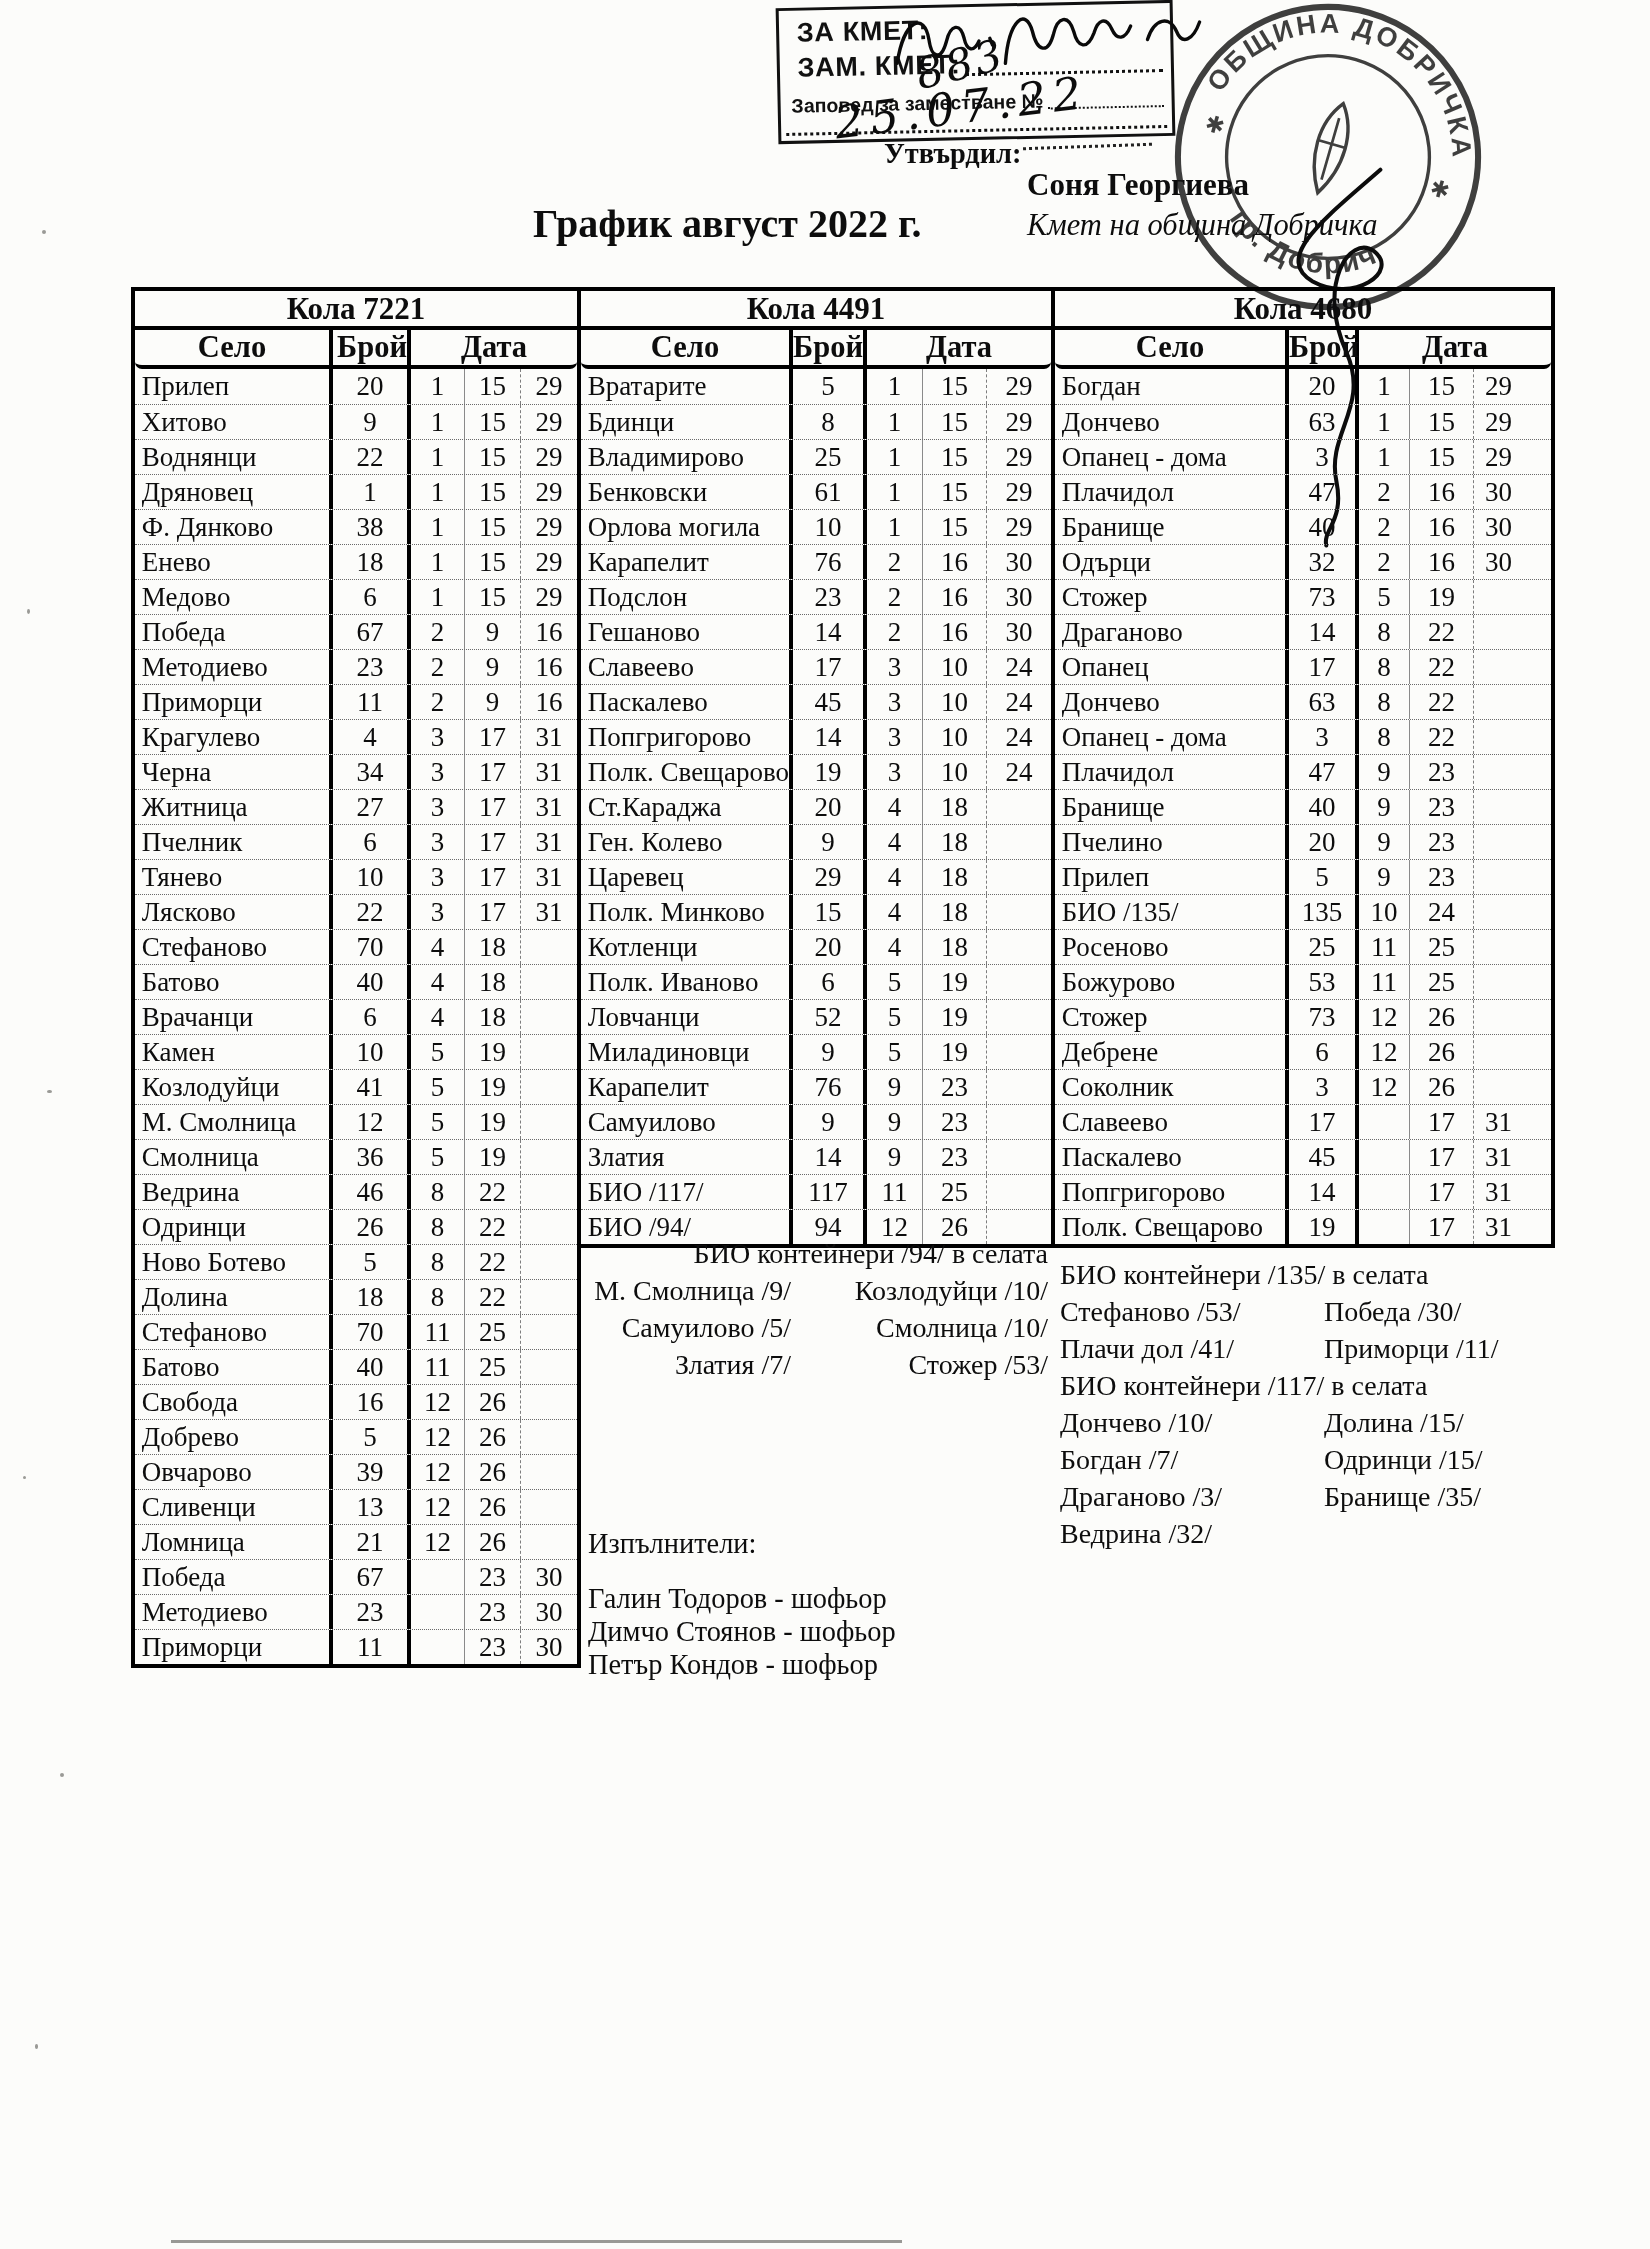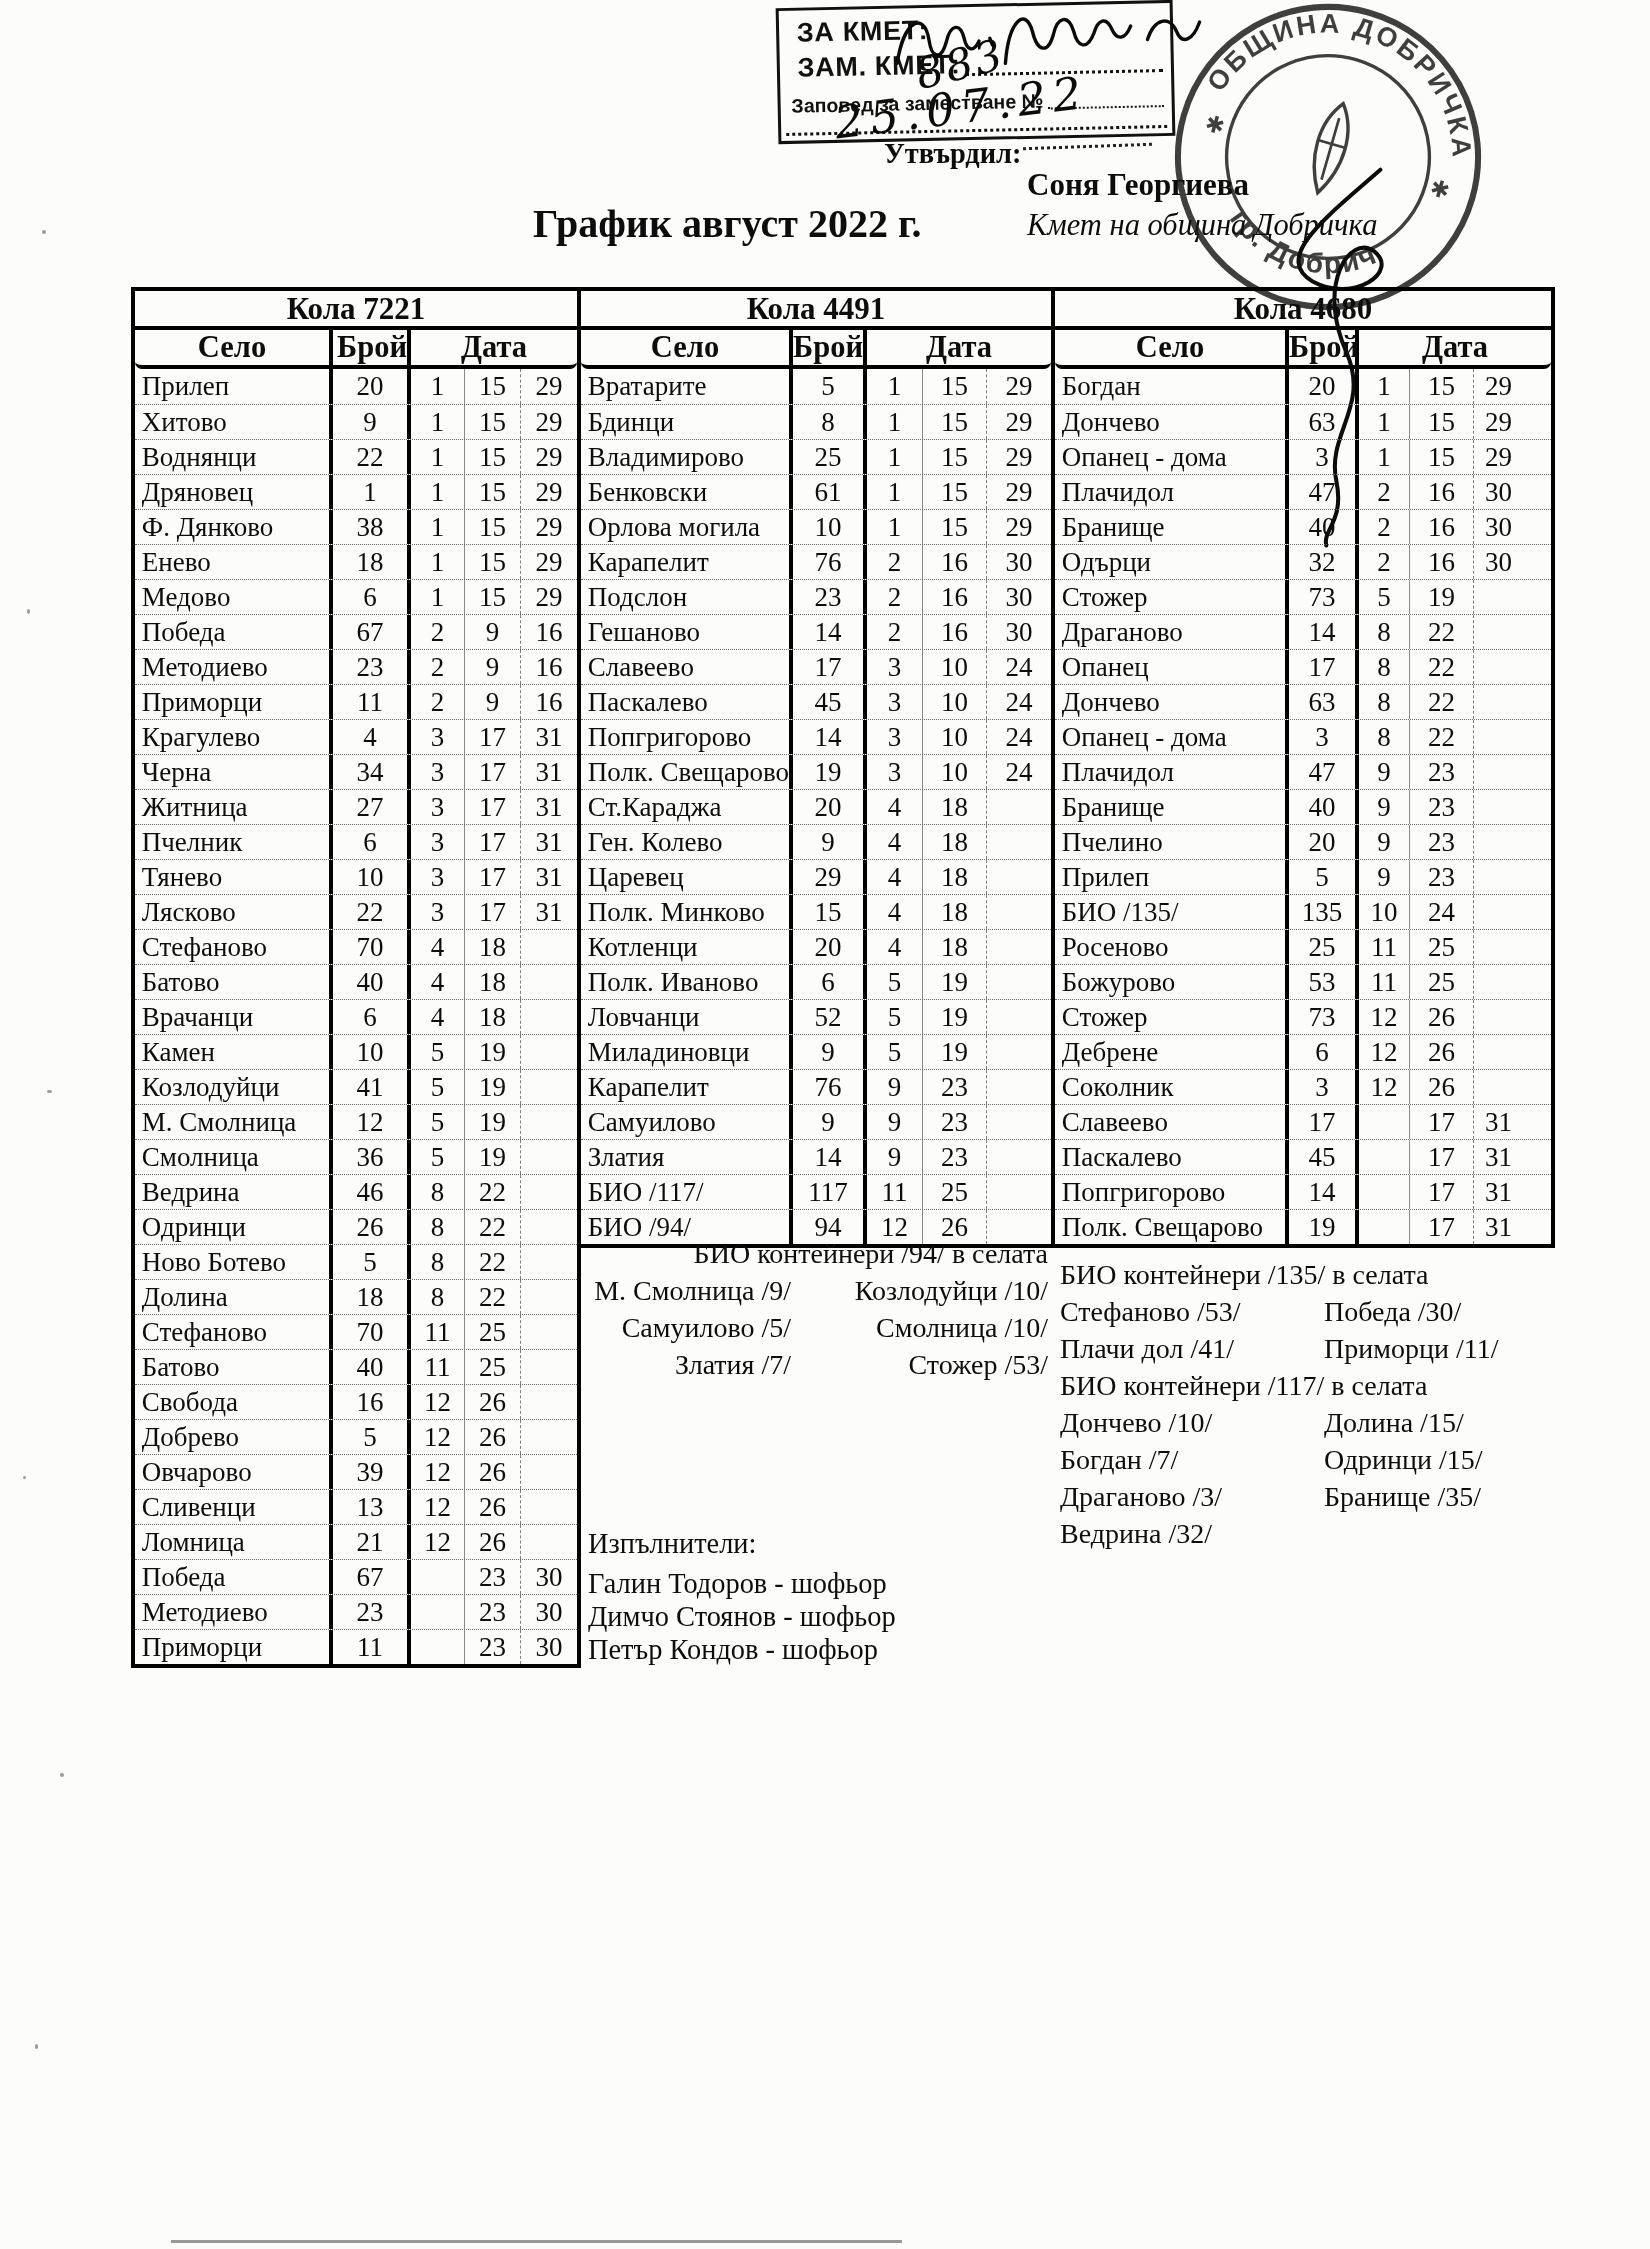--- a/index.html
+++ b/index.html
@@ -50,21 +50,21 @@
   .cd1{text-align:center;border-right:1.4px solid #8a8a8a;}
   .cd2{text-align:center;border-right:1.4px dashed #7d7d7d;}
   .cd3{text-align:center;}
   
   .notes{position:absolute;font-size:28px;line-height:37px;white-space:nowrap;}
   .notes-mid{left:588px;top:1235px;width:460px;text-align:right;}
   .notes-right{left:1060px;top:1256px;width:467px;}
   .notes-mid .note-pair{display:grid;grid-template-columns:203px 1fr;}
   .notes-right .note-pair{display:grid;grid-template-columns:264px 1fr;}
   .executors{position:absolute;left:588px;top:1527px;font-size:28.4px;line-height:33px;white-space:nowrap;}
-  .executors .ex-label{margin-bottom:7px;}
+  .executors .ex-label{margin-bottom:22px;}
   
   .speck{position:absolute;background:#9a9a96;border-radius:50%;}
   .artifact{position:absolute;left:171px;top:2240px;width:731px;height:3.4px;background:#7f7f7c;opacity:.8;}
 </style>
 </head>
 <body>
 
 <div class="page">
 
   <div class="doc-title">График август 2022 г.</div>

